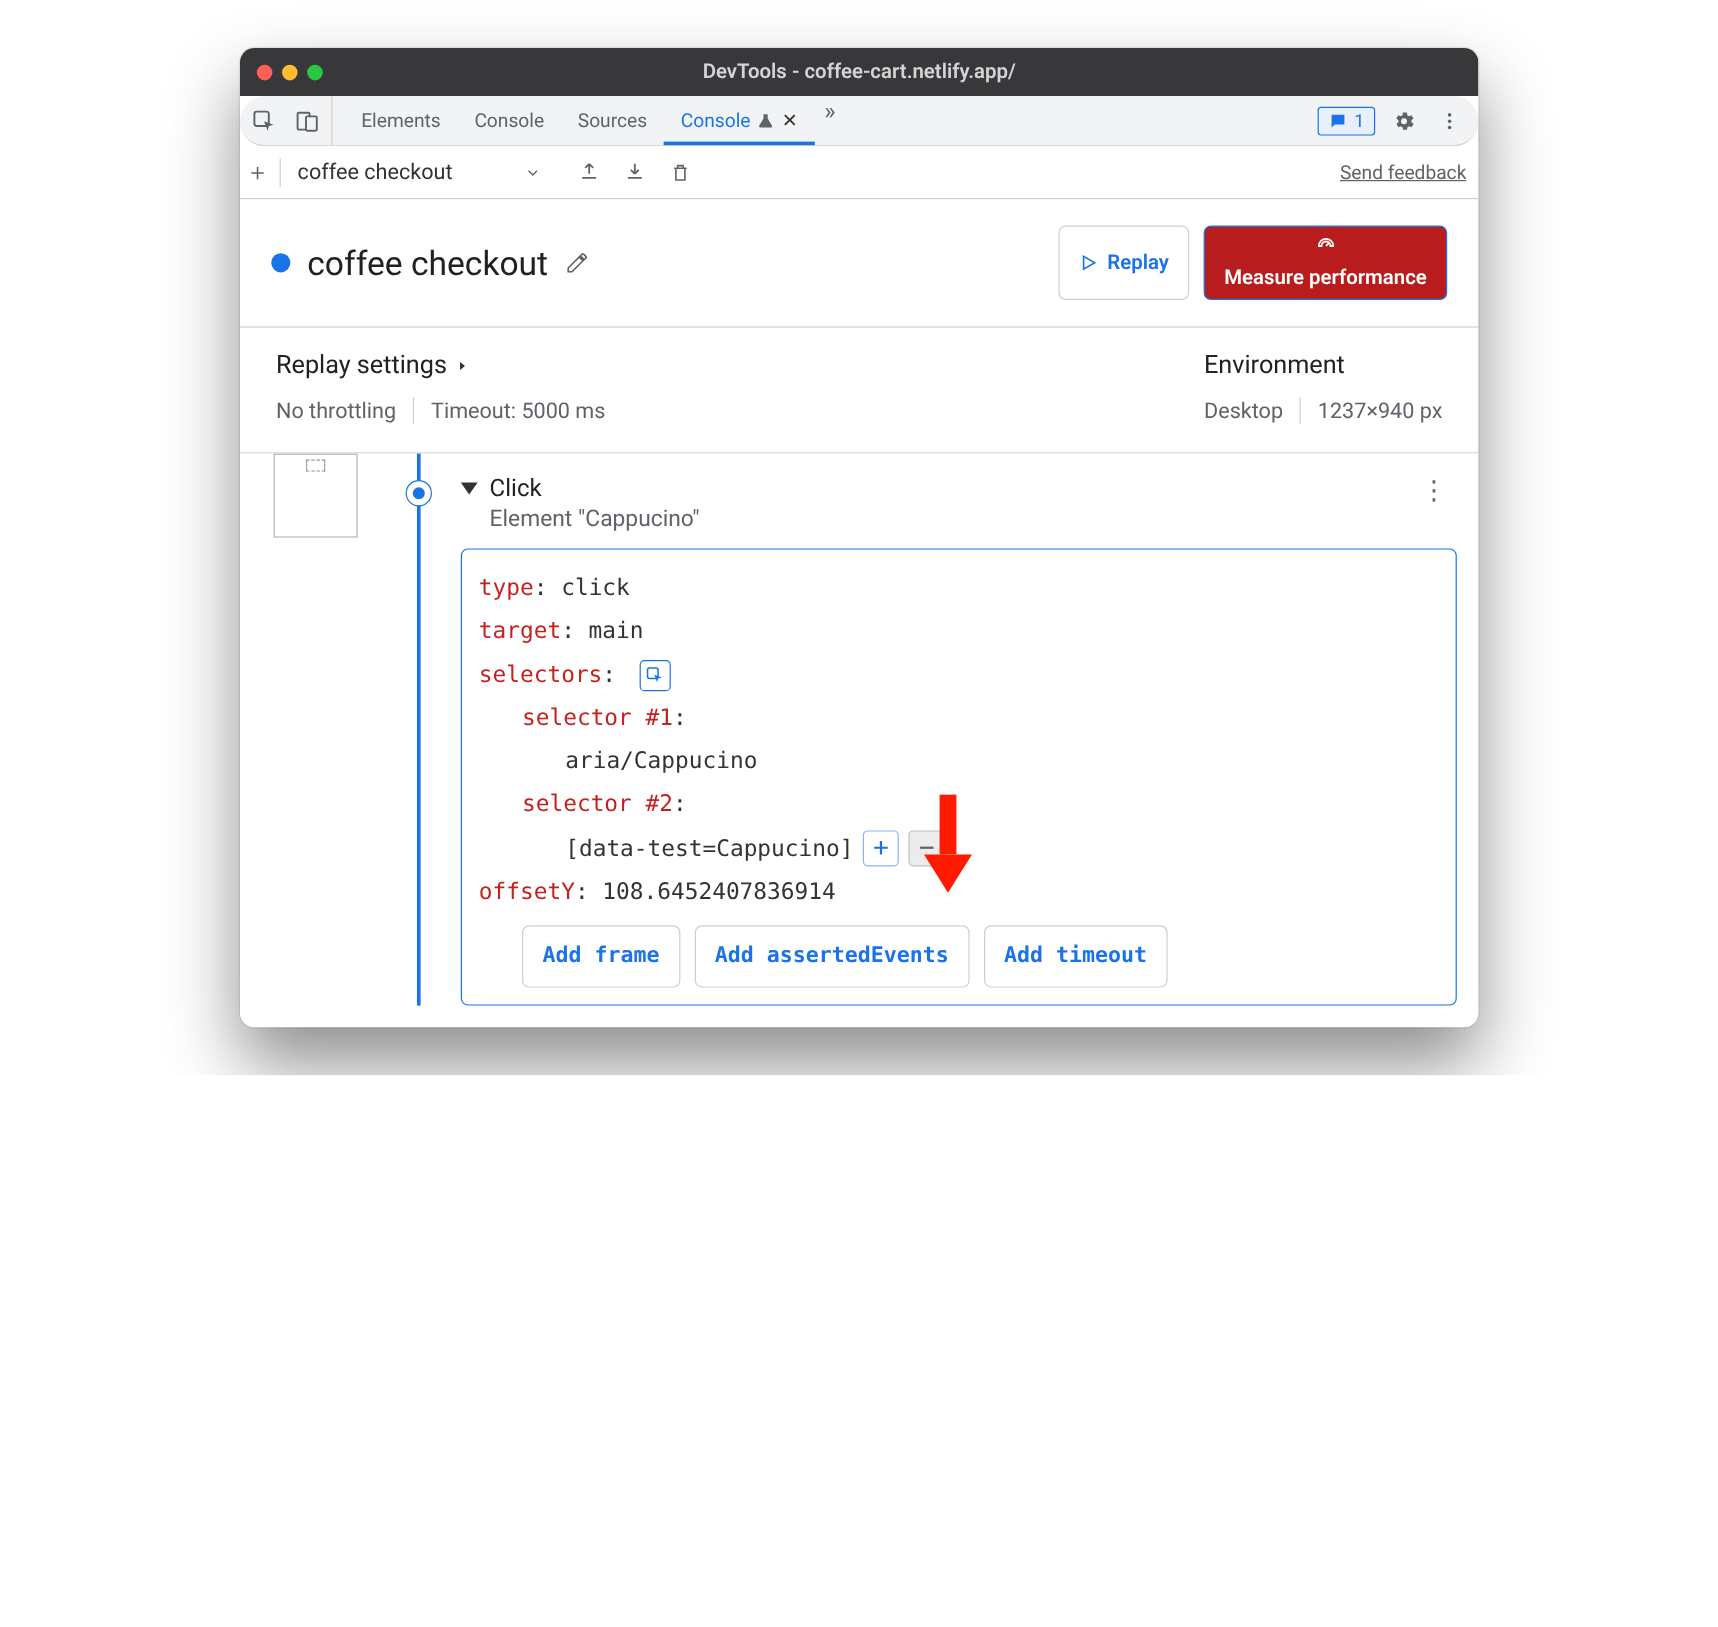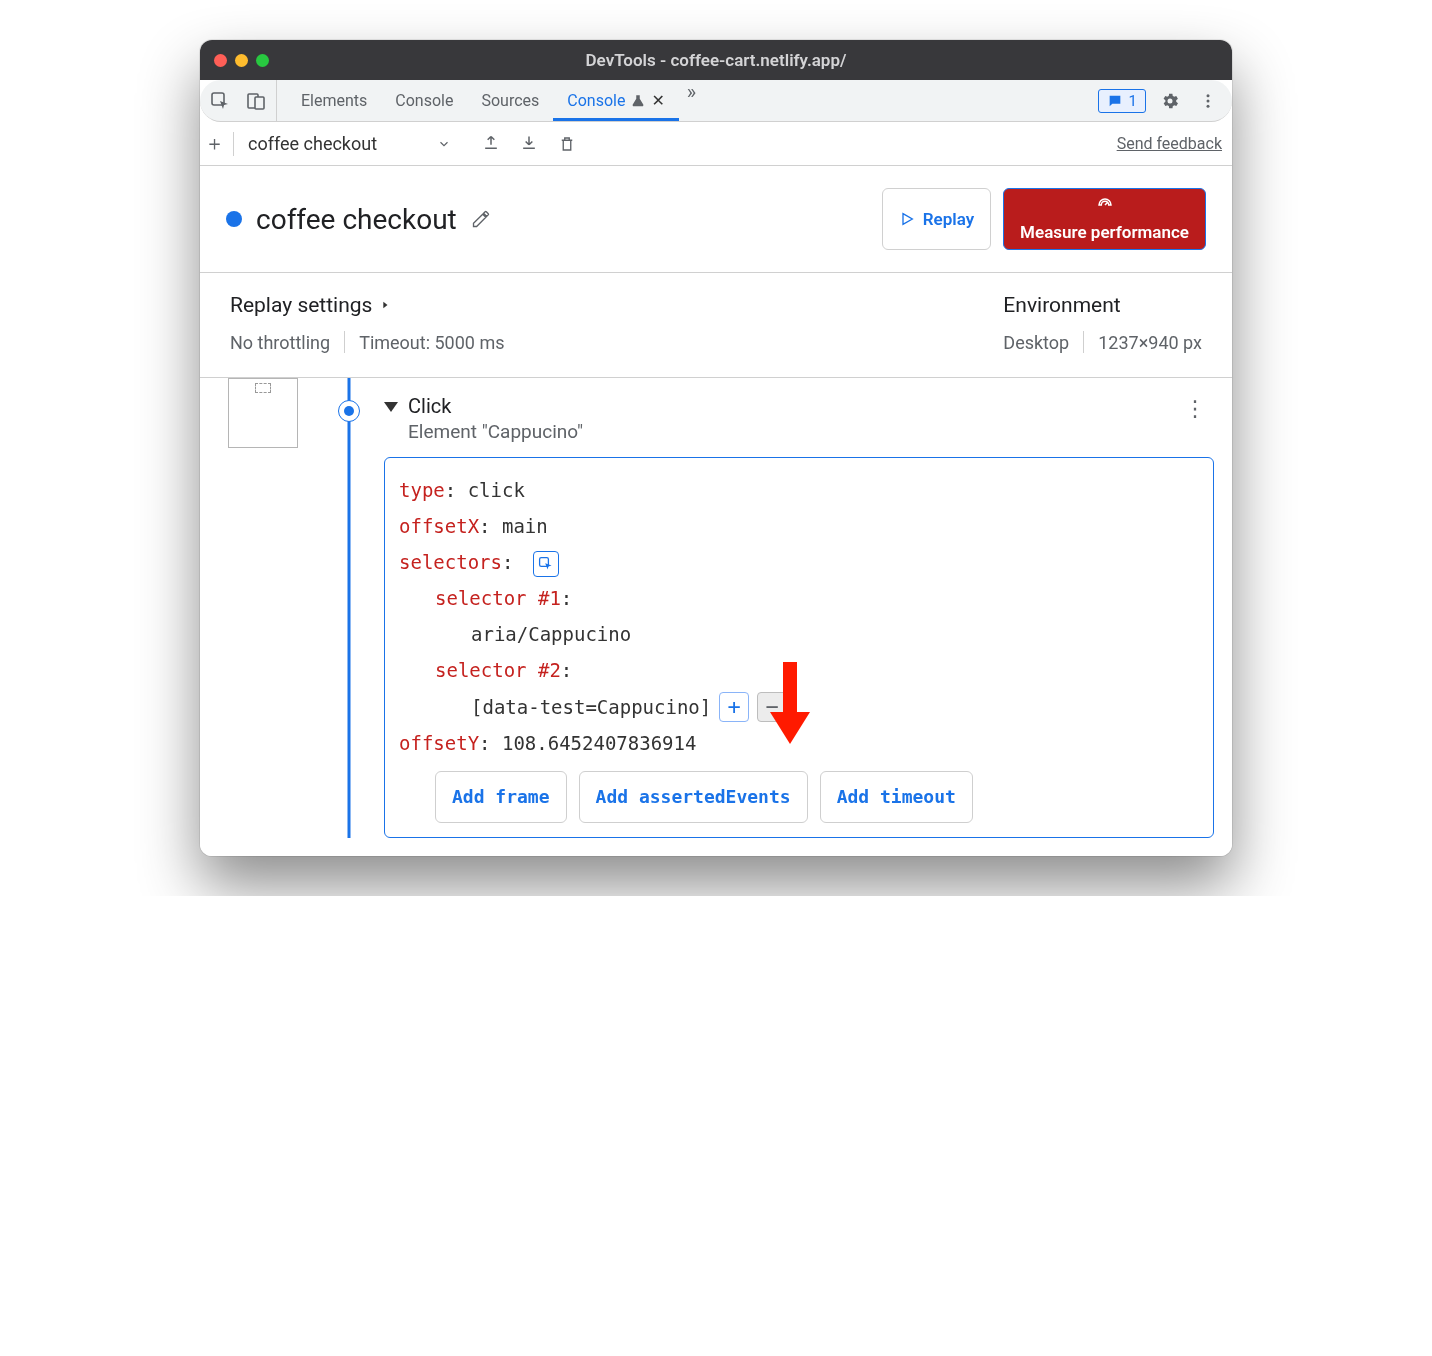--- a/index.html
+++ b/index.html
@@ -241,21 +241,21 @@
         <div class="caret"></div>
         <div>
           <div class="step-title">Click</div>
           <div class="step-sub">Element "Cappucino"</div>
         </div>
       </div>
       <div class="kebab">⋮</div>
 
       <div class="code-box">
         <div><span class="kw">type</span><span class="val">: click</span></div>
-        <div><span class="kw">offsetX</span><span class="val">: main</span></div>
+        <div><span class="kw">target</span><span class="val">: main</span></div>
         <div>
           <span class="kw">selectors</span><span class="val">:</span>
           <span class="pick-ic">
             <svg width="16" height="16" viewBox="0 0 20 20">
                 <rect x="2" y="2" width="11" height="11" rx="2" fill="none" stroke="#1a73e8" stroke-width="1.6"></rect>
                 <path d="M9 9 L17 12 L13 13 L12 17 Z" fill="#1a73e8"></path>
               </svg>
           </span>
         </div>
         <div class="indent1"><span class="kw">selector #1</span><span class="val">:</span></div>

